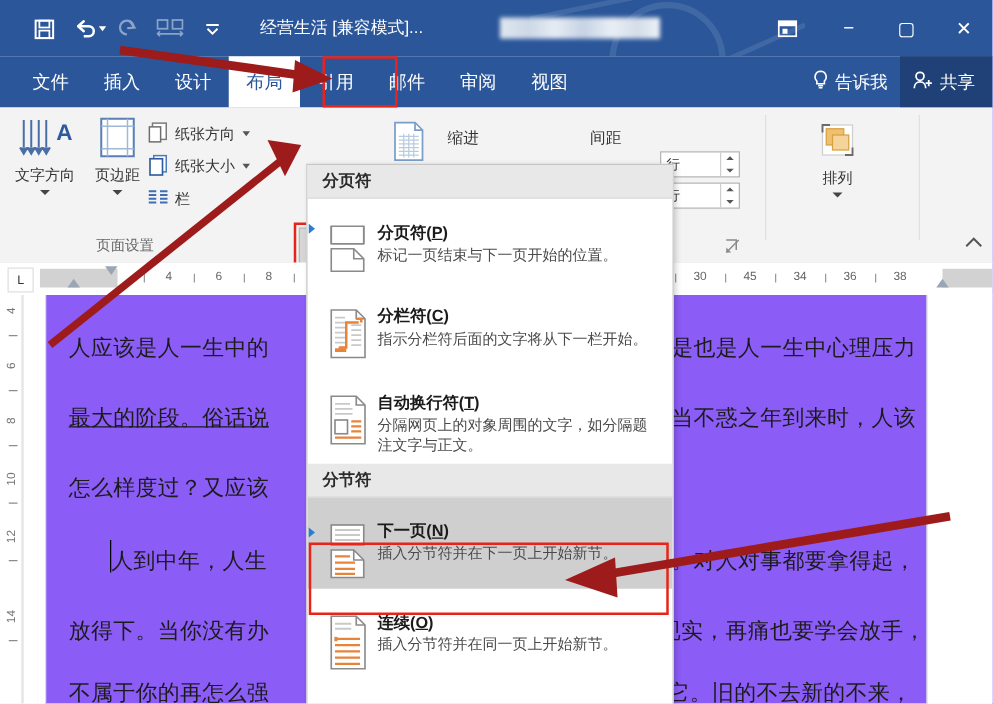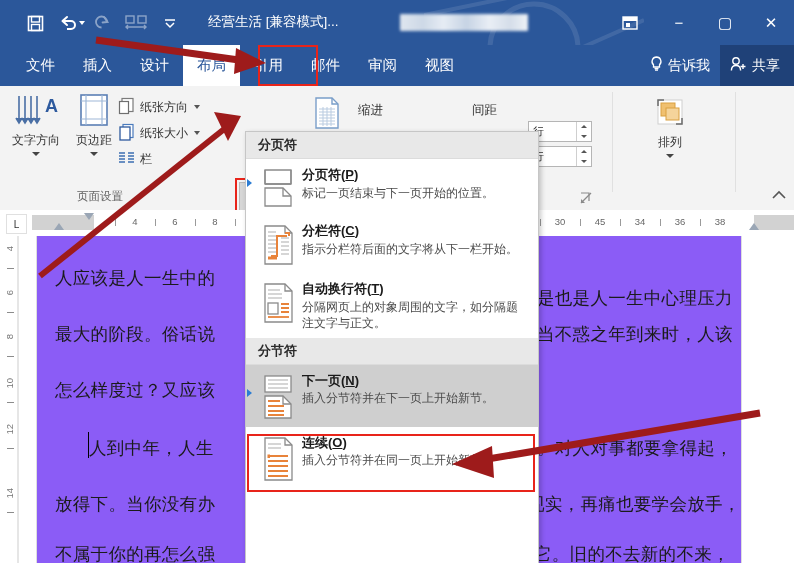--- a/index.html
+++ b/index.html
@@ -103,21 +103,21 @@
   
   .menu{
     position:absolute;left:245px;top:131px;width:292px;height:432px;
     background:#fff;border:1px solid #c6c6c6;box-shadow:2px 2px 5px rgba(0,0,0,.22);
     overflow:hidden;
   }
   .menu-head{
     height:26px;background:#e8e8e8;display:flex;align-items:center;
     padding-left:12px;font-size:13px;color:#2a2a2a;font-weight:bold;border-bottom:1px solid #dcdcdc;
   }
-  .menu-item{position:relative;display:flex;padding:7px 8px 7px 8px;min-height:52px;box-sizing:border-box;}
+  .menu-item{position:relative;display:flex;padding:18px 8px 7px 8px;min-height:52px;box-sizing:border-box;}
   .menu-item.sel{background:#cfcfcf;}
   .mi-icon{width:48px;min-width:48px;display:flex;align-items:flex-start;justify-content:center;padding-top:2px;}
   .mi-text{flex:1;padding-right:6px;}
   .mi-title{font-size:13px;color:#1a1a1a;font-weight:bold;line-height:1.35;}
   .mi-title u{text-decoration:underline;}
   .mi-desc{font-size:12px;color:#4a4a4a;line-height:1.35;margin-top:1px;}
   .mi-marker{position:absolute;left:1px;top:20px;width:0;height:0;border-top:4px solid transparent;border-bottom:4px solid transparent;border-left:5px solid #2b7cd3;}
 
   
   .annot{position:absolute;left:0;top:0;width:794px;height:563px;pointer-events:none;}
@@ -430,23 +430,23 @@
     <div class="vr-tick" style="top:166px;"></div>
     <div class="vr-num" style="top:188px;">12</div>
     <div class="vr-tick" style="top:212px;"></div>
     <div class="vr-num" style="top:252px;">14</div>
     <div class="vr-tick" style="top:276px;"></div>
   </div>
 
   <div class="docarea">
     <div class="page">
       <div class="dline" style="top:30px;">人应该是人一生中的</div>
-      <div class="dline" style="top:30px;left:500px;margin-top:20px;">是也是人一生中心理压力</div>
-
-      <div class="dline" style="top:86px;">最大的阶段。俗话说</div>
+      <div class="dline" style="top:30px;left:500px;">是也是人一生中心理压力</div>
+
+      <div class="dline" style="top:86px;text-decoration:underline;">最大的阶段。俗话说</div>
       <div class="dline" style="top:86px;left:500px;">当不惑之年到来时，人该</div>
 
       <div class="dline" style="top:142px;">怎么样度过？又应该</div>
 
       <div class="dline indent" style="top:200px;">人到中年，人生</div>
       <div class="dline" style="top:200px;left:500px;">。对人对事都要拿得起，</div>
       <div class="caretbar" style="left:51px;top:196px;height:26px;"></div>
 
       <div class="dline" style="top:256px;">放得下。当你没有办</div>
       <div class="dline" style="top:256px;left:490px;">现实，再痛也要学会放手，</div>

